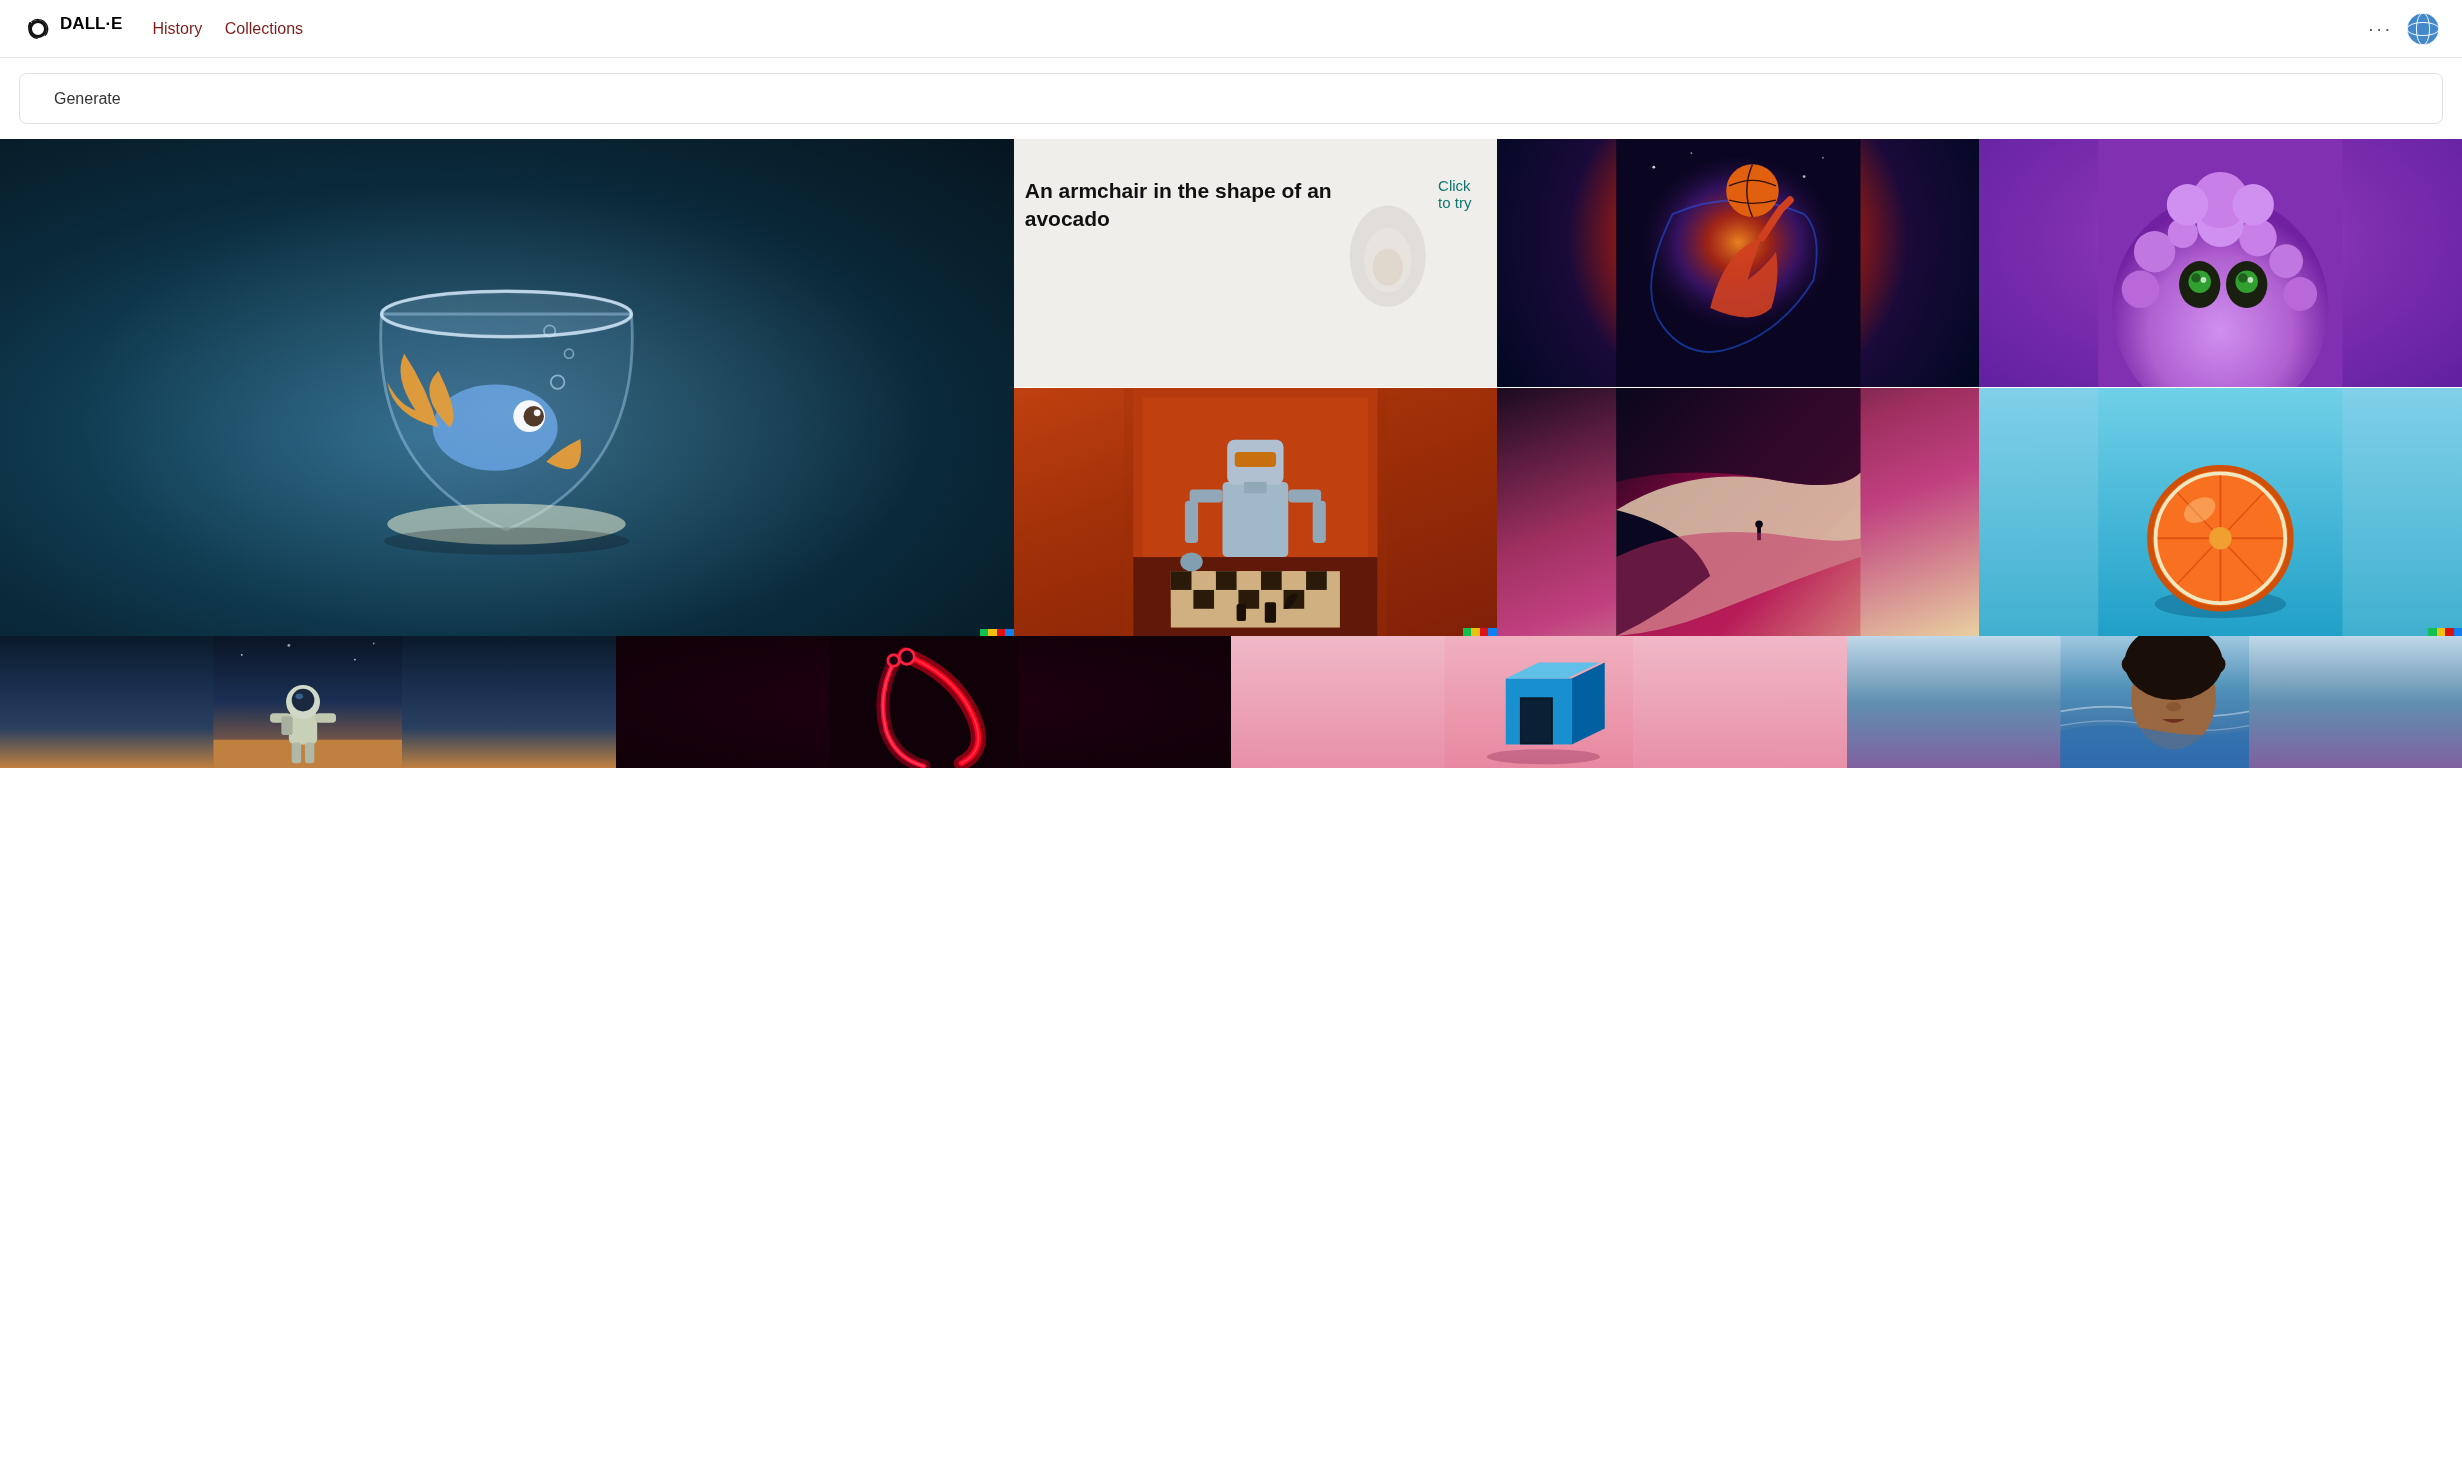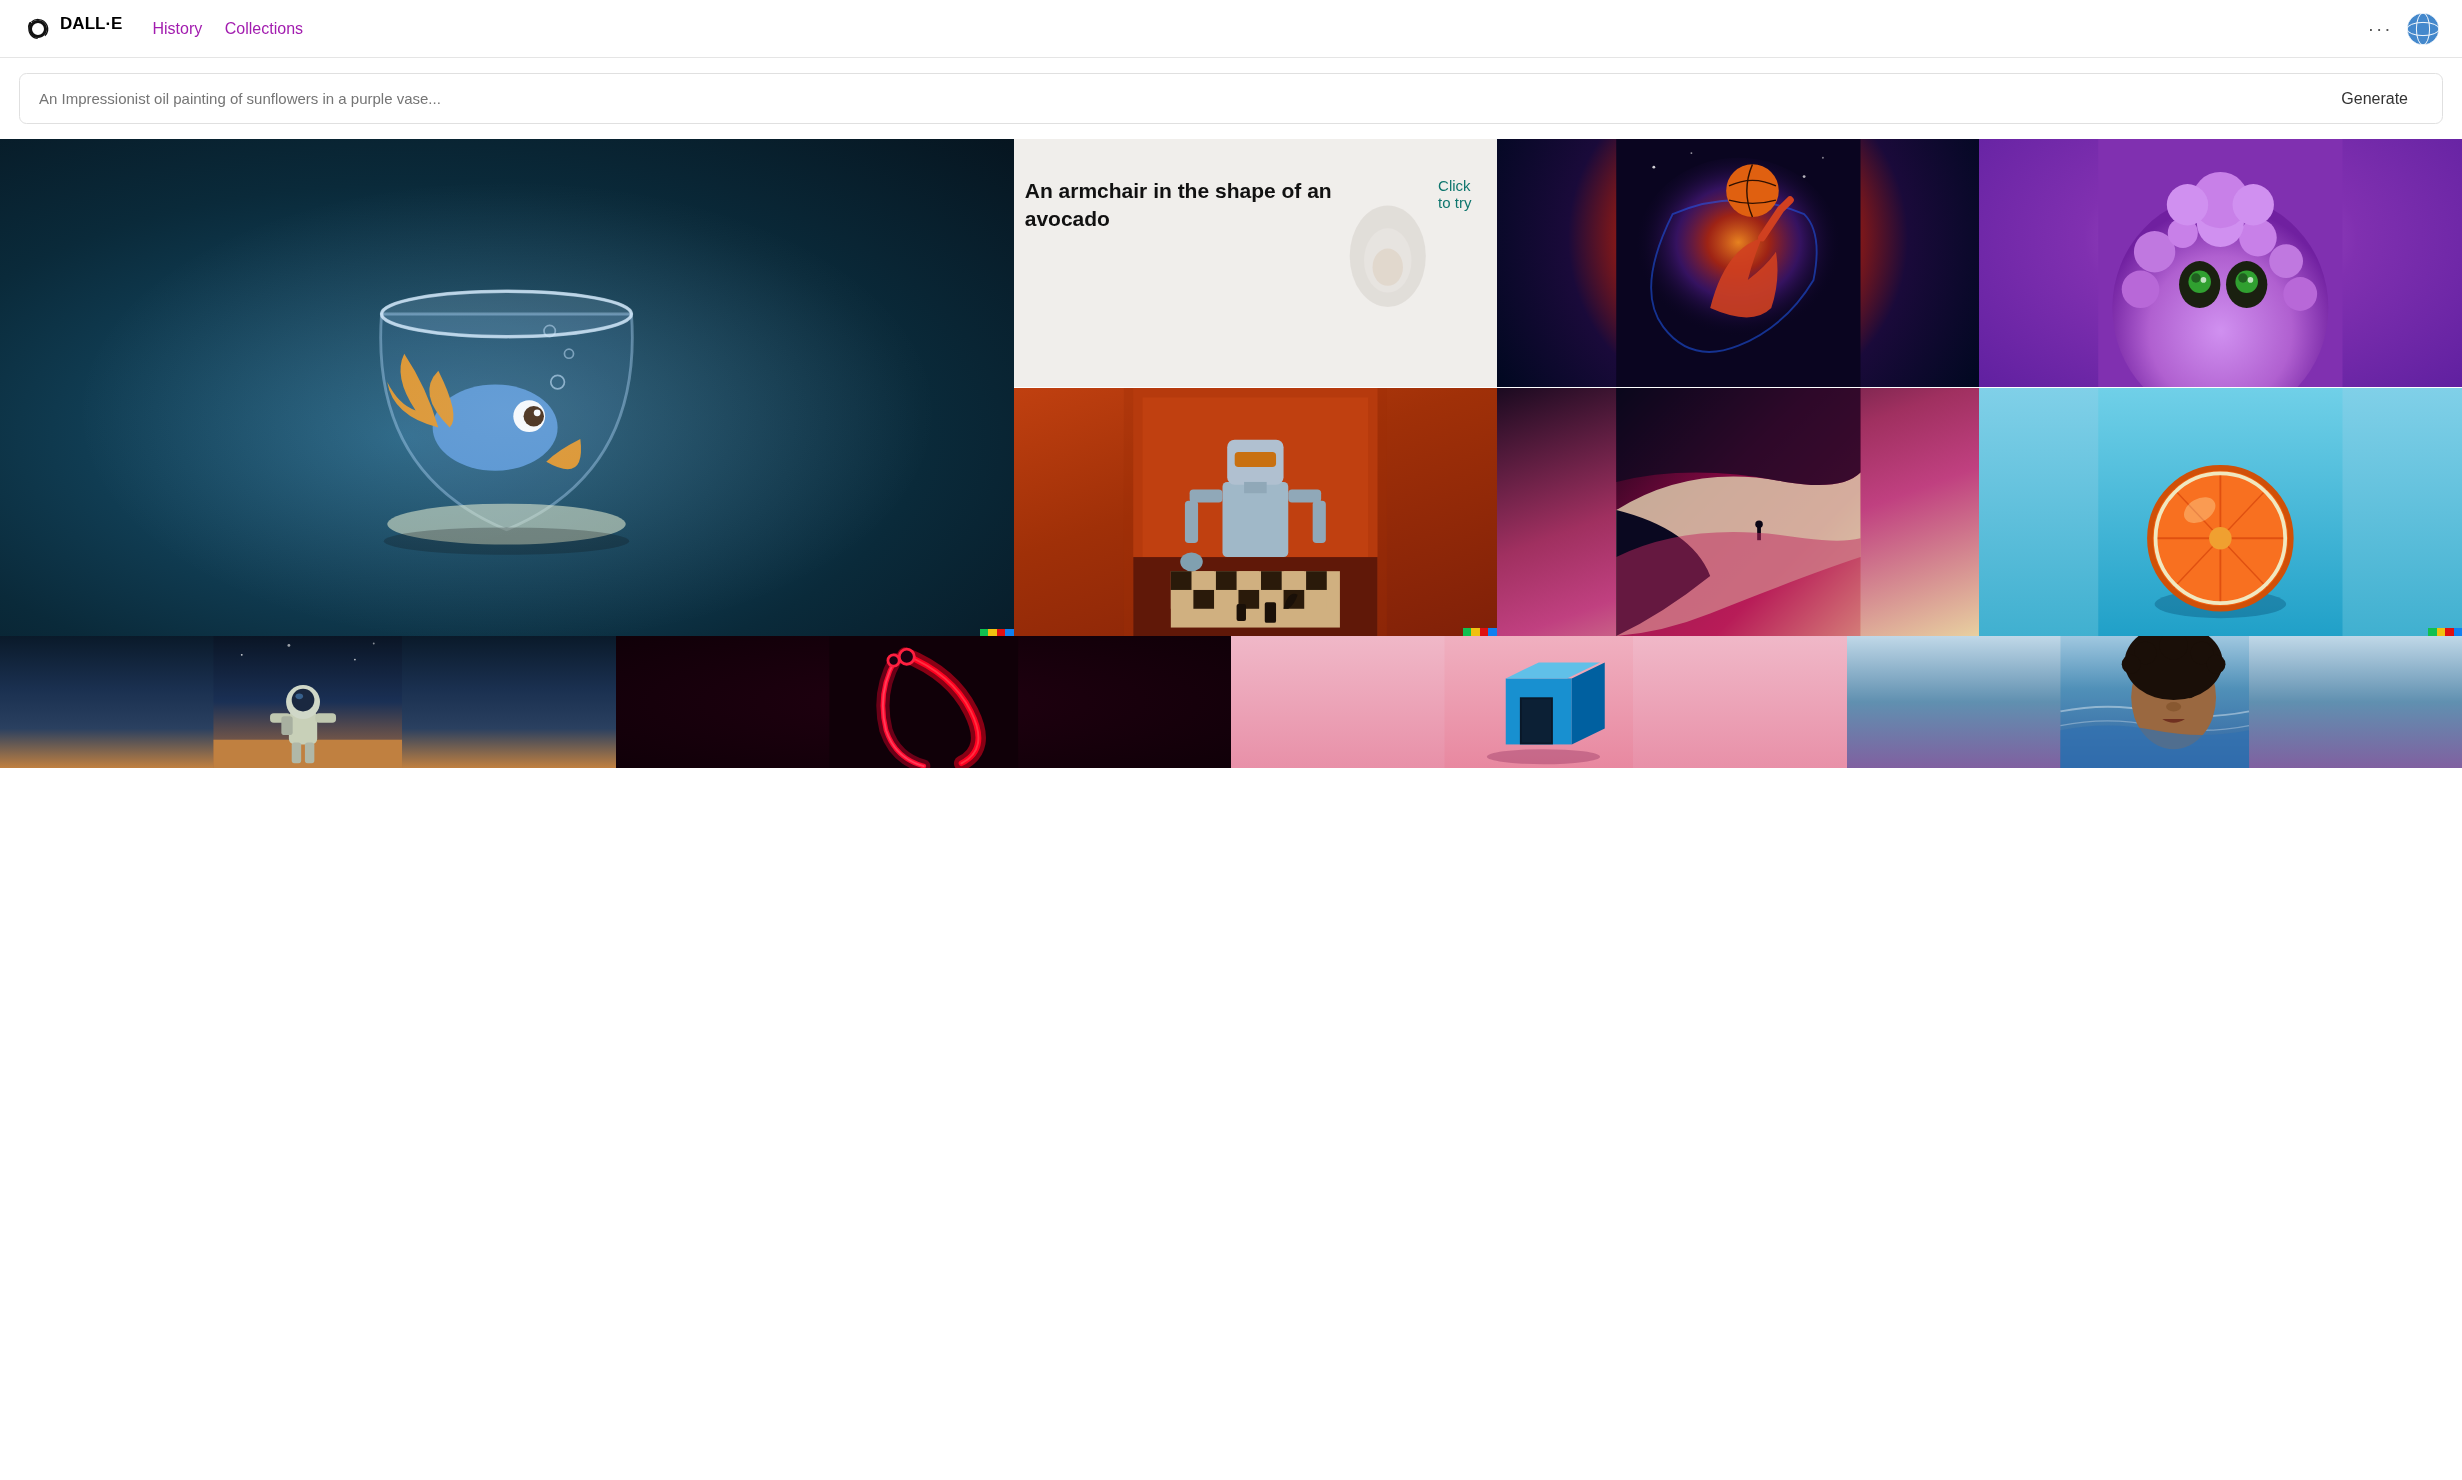--- a/index.html
+++ b/index.html
@@ -32,21 +32,21 @@
       font-weight: 700;
       color: #000;
     }
     .header-nav {
       display: flex;
       gap: 22.6px;
       flex: 1;
     }
     .header-nav-item {
       font-size: 16px;
-      color: #a21caf;
+      color: #7f1d1d;
       cursor: pointer;
       padding: 3.8px 0;
       text-decoration: none;
     }
     .header-right {
       display: flex;
       align-items: center;
       gap: 15px;
     }
     .header-dots {
@@ -291,21 +291,20 @@
         <ellipse cx="17" cy="17" rx="7" ry="17" fill="none" stroke="#fff" stroke-width="1"></ellipse>
         <ellipse cx="17" cy="17" rx="17" ry="7" fill="none" stroke="#fff" stroke-width="1"></ellipse>
         <circle cx="17" cy="17" r="17" fill="none" stroke="#fff" stroke-width="1"></circle>
       </svg>
     </div>
   </div>
 </header>
 
 <div class="search-bar-wrapper">
   <div class="search-bar">
-    <input class="search-input" type="text" placeholder="An Impressionist oil painting of sunflowers in a purple vase..." style="">
     <button class="generate-btn">Generate</button>
   </div>
 </div>
 
 <div class="gallery-main">
 
   <div class="gallery-cell cell-large img-fishbowl" style="height:497px;">
     <div class="fishbowl-art">
       <svg viewBox="0 0 300 350" xmlns="http://www.w3.org/2000/svg" class="bowl-svg">
 

